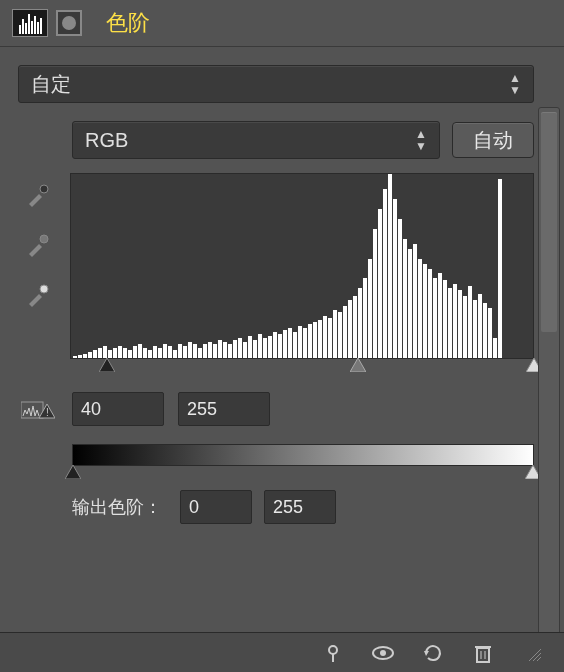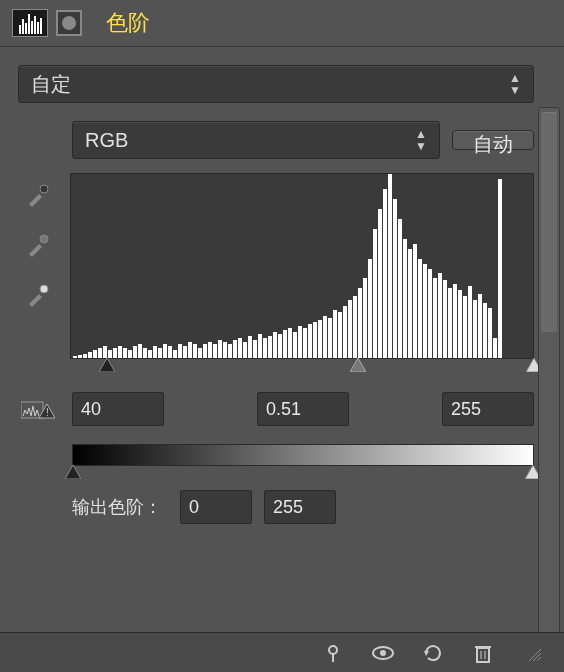--- a/index.html
+++ b/index.html
@@ -74,21 +74,21 @@
     font-size: 12px;
     line-height: 1;
     color: #ccc;
   }
   .channel-row { display: flex; gap: 12px; margin-left: 54px; margin-bottom: 14px; align-items: center; }
   .channel-dd { width: 286px; }
   .auto-btn {
     background: #5a5a5a;
     border: 1px solid #2a2a2a;
     border-radius: 4px;
-    height: 20px;
+    height: 36px;
     padding: 0 20px;
     color: #e8e8e8;
     font-size: 20px;
     box-shadow: inset 0 1px 0 rgba(255,255,255,0.1);
   }
   .main-area { display: flex; gap: 12px; }
   .eyedropper-col {
     display: flex;
     flex-direction: column;
     gap: 18px;
@@ -356,23 +356,20 @@
     <div class="inputs-row">
       <div class="clip-icon">
         <svg width="34" height="26" viewBox="0 0 34 26">
           <rect x="0" y="6" width="22" height="16" fill="none" stroke="#999"></rect>
           <path d="M2 20 L4 14 L6 18 L8 12 L10 20 L12 10 L14 20 L16 14 L18 20" stroke="#ccc" fill="none"></path>
           <polygon points="26,8 34,22 18,22" fill="#333" stroke="#aaa"></polygon>
           <text x="25" y="20" font-size="10" fill="#ccc">!</text>
         </svg>
       </div>
       <input class="num-input" value="40" style="">
-      <div style="flex:1;display:flex;justify-content:center">
-        <input class="num-input" value="0.51" style="">
-      </div>
       <input class="num-input" style="margin-right: 0px;" value="255">
     </div>
 
     <div class="gradient-bar">
       <div class="slider-track" style="position:absolute;left:0;right:0;bottom:-14px">
         <div class="slider-handle" style="left:0%">
           <svg width="16" height="14">
               <polygon points="8,0 16,14 0,14" fill="#222" stroke="#888"></polygon>
             </svg>
         </div>

